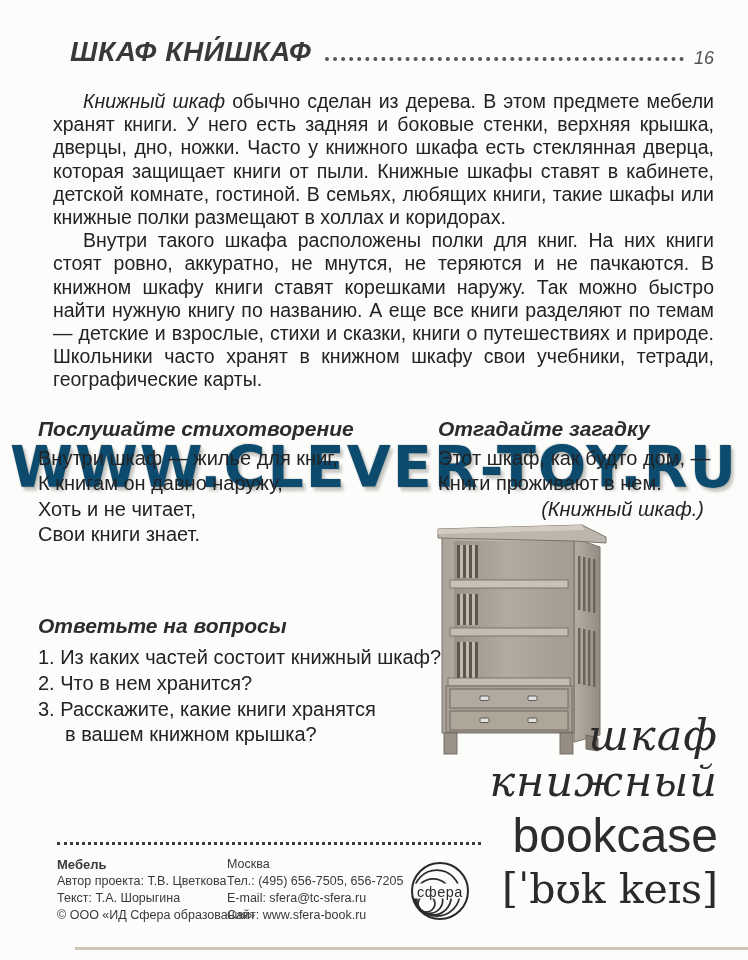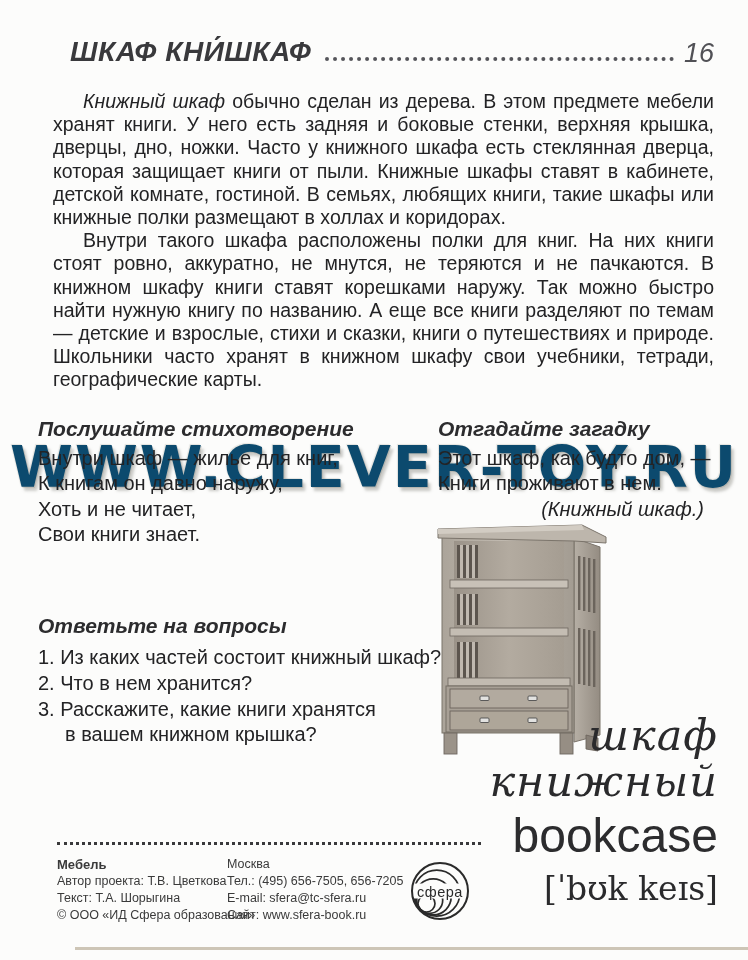--- a/index.html
+++ b/index.html
@@ -35,21 +35,21 @@
   .page-title {
     font-size:28px; font-weight:bold; font-style:italic;
     letter-spacing:0.5px; color:#39393c; white-space:nowrap;
   }
   .dotted-leader {
     flex:1; height:0;
     border-bottom:4px dotted #55555a;
     margin:0 10px 7px 14px;
   }
   .page-number {
-    font-size:27px; font-style:italic; color:#515156; line-height:1;
+    font-size:18px; font-style:italic; color:#515156; line-height:1;
     padding-bottom:1px;
   }
 
   
   .body-text {
     position:absolute; left:38px; top:90px; width:676px;
     font-size:19.5px; line-height:23.2px;
     text-align:justify;
   }
   .body-text p { text-indent:30px;margin-left:15px; }
@@ -90,21 +90,21 @@
     font-size:43px; line-height:46px; letter-spacing:1px;
     color:#2a2a2c; white-space:nowrap;
   }
   .vocab-en {
     font-family:"Liberation Sans", sans-serif;
     font-size:48px; line-height:56px; letter-spacing:0px;
     color:#2c2c2e; margin-top:4px;
   }
   .vocab-tr {
     font-family:"DejaVu Serif", serif;
-    font-size:33px; line-height:50px; color:#2a2a2c; white-space:nowrap;
+    font-size:41px; line-height:50px; color:#2a2a2c; white-space:nowrap;
   }
 
   
   .footer { position:absolute; left:38px; top:842px; width:424px;margin-left:19px; }
   .footer-rule { height:0; border-bottom:3px dotted #39393b; margin-bottom:11px; }
   .footer-cols { display:flex; }
   .footer-col1 { width:170px; }
   .footer-line { font-size:12.5px; line-height:17px; color:#3a3a3a; white-space:nowrap; }
   .footer-bold { font-weight:bold; font-size:13px; }
   .logo-wrap { position:absolute; right:10px; top:18px; width:62px; height:62px; }

